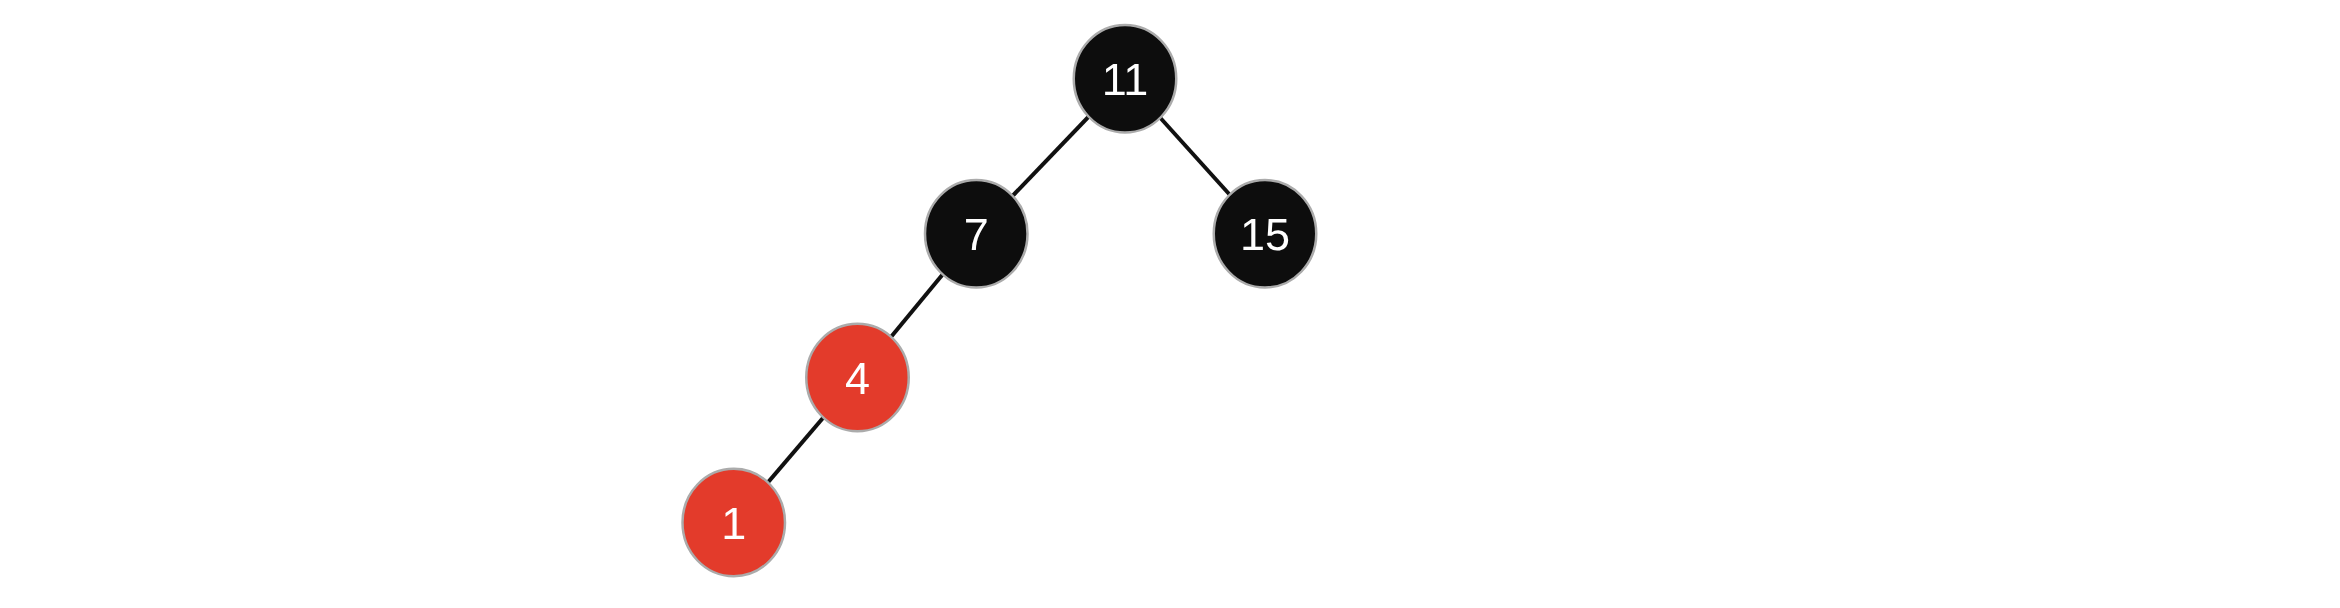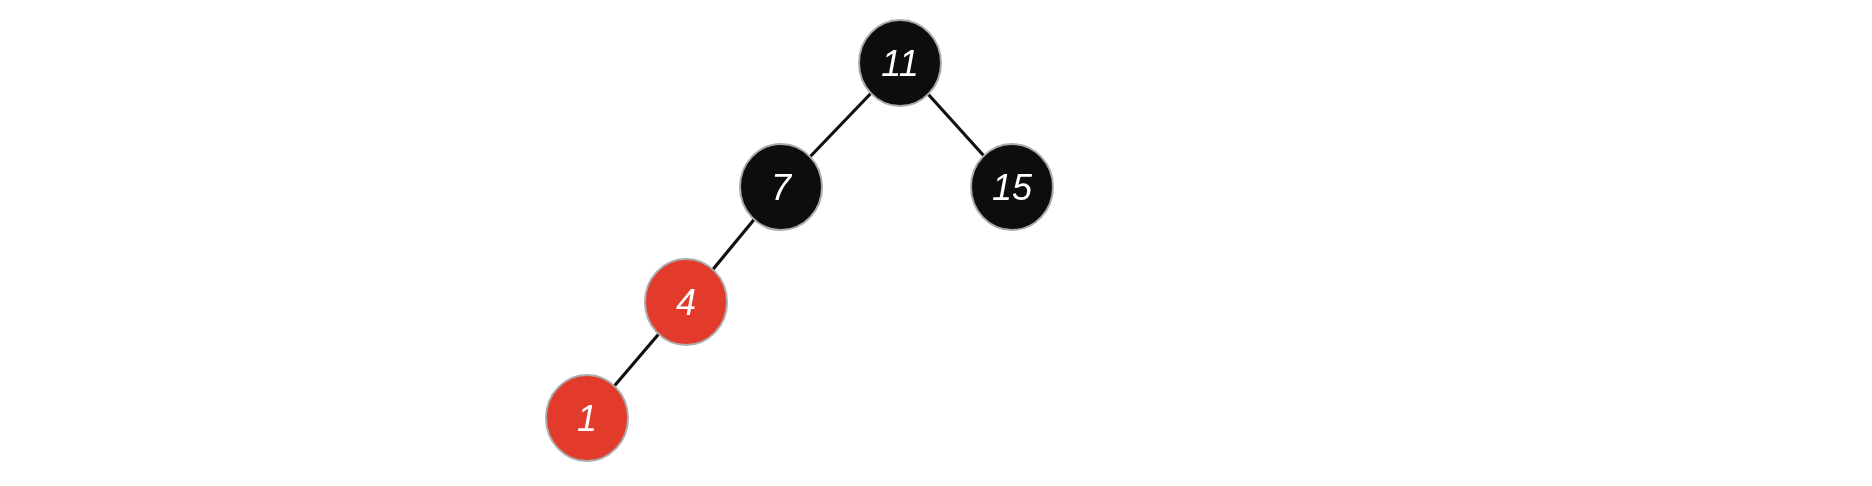--- a/index.html
+++ b/index.html
@@ -7,21 +7,20 @@
     padding: 0;
     background: #ffffff;
     font-family: "Liberation Sans", sans-serif;
   }
   .stage {
     position: relative;
     width: 1872px;
     height: 486px;
     background: #ffffff;
     overflow: hidden;
-    font-style: italic;
   }
   svg { display: block; }
   text {
     font-family: "Liberation Sans", "DejaVu Sans", sans-serif;
     font-weight: 400;
   }
 </style>
 </head>
 <body>
 

